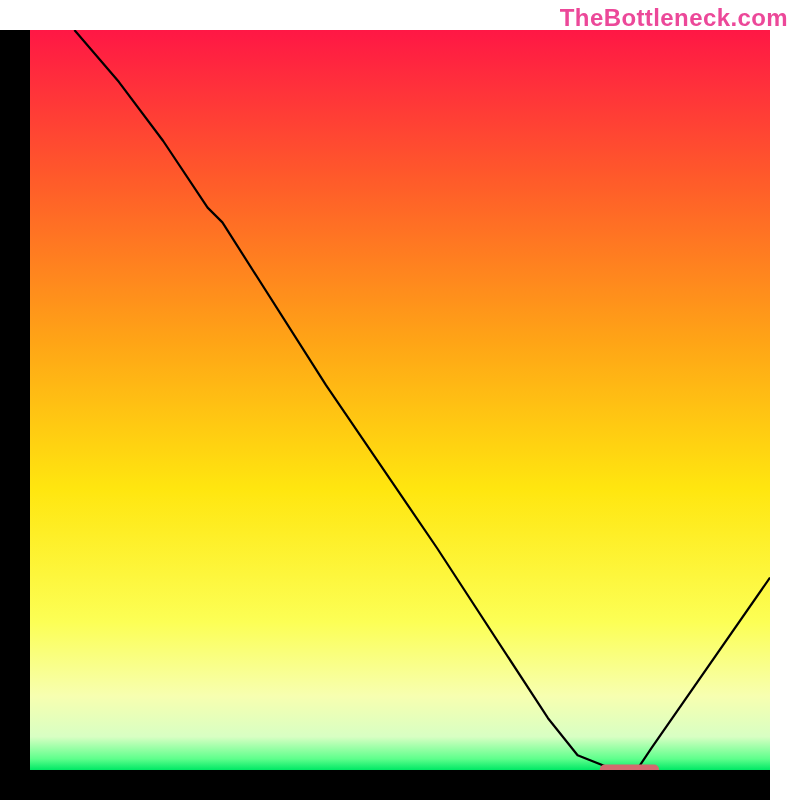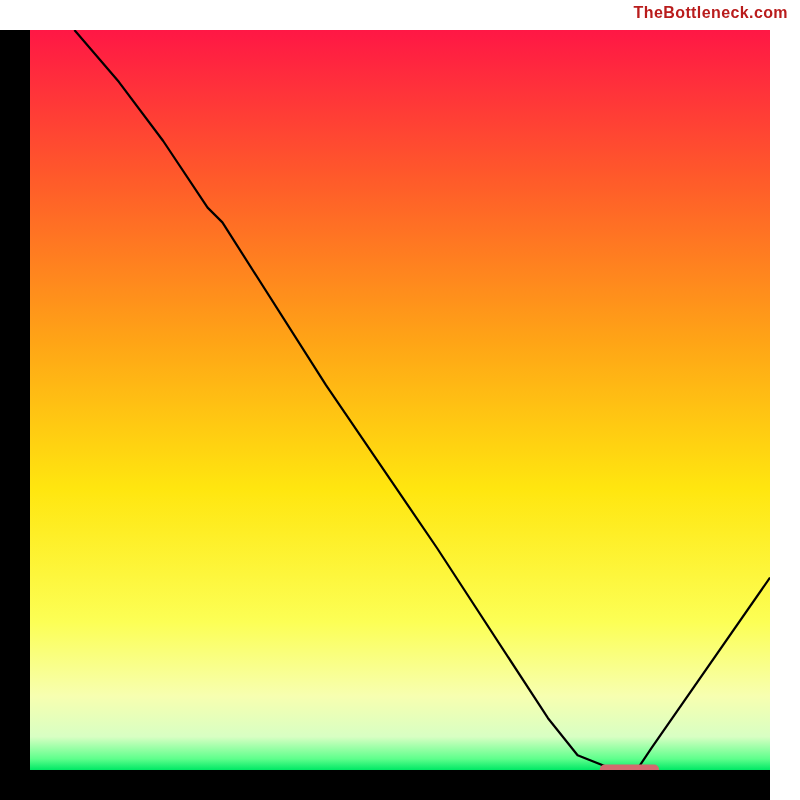--- a/index.html
+++ b/index.html
@@ -13,23 +13,23 @@
   .chart-container {
     position: relative;
     width: 800px;
     height: 800px;
   }
   .watermark {
     position: absolute;
     top: 4px;
     right: 12px;
     font-family: Arial, Helvetica, sans-serif;
-    font-size: 16px;
+    font-size: 24px;
     font-weight: 600;
-    color: #b91c1c;
+    color: #ec4899;
     letter-spacing: 0.4px;
   }
   svg { display: block; }
 </style>
 </head>
 <body>
 
 <div class="chart-container">
   <span class="watermark">TheBottleneck.com</span>
 

